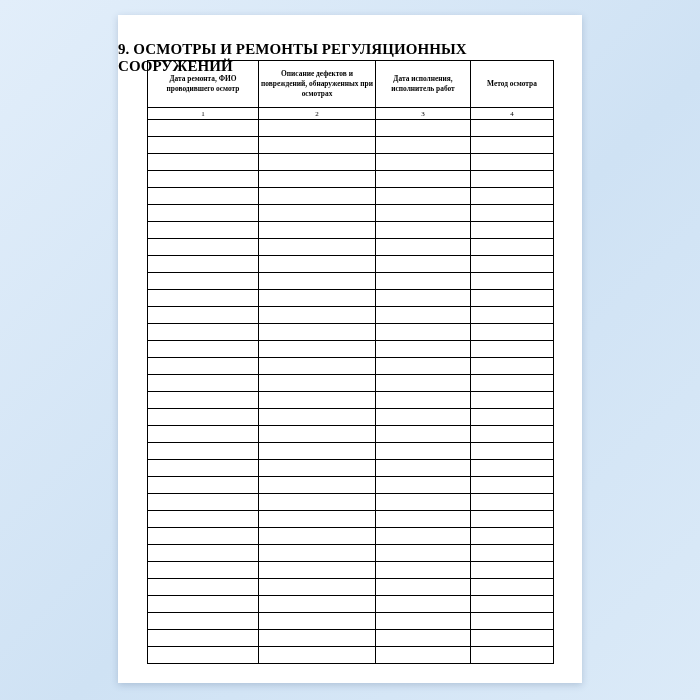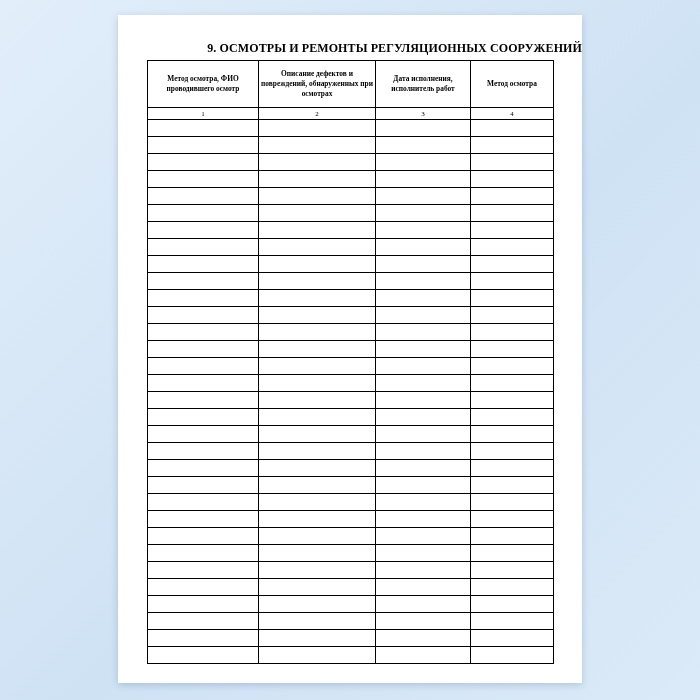--- a/index.html
+++ b/index.html
@@ -27,22 +27,22 @@
     width: 464px;
     height: 668px;
     background: #ffffff;
     box-shadow: 0 2px 7px rgba(40,70,110,0.22);
   }
   .doc-title {
     position: absolute;
     left: 0;
     top: 26px;
     width: 464px;
-    text-align: right;
-    font-size: 12px;
+    text-align: left;
+    font-size: 15px;
     font-weight: bold;
     letter-spacing: 0.1px;
     color: #000;
   }
   table.reg-table {
     position: absolute;
     left: 29px;
     top: 45px;
     width: 406px;
     border-collapse: collapse;
@@ -90,21 +90,21 @@
 
     <table class="reg-table">
       <colgroup>
         <col class="col1">
         <col class="col2">
         <col class="col3">
         <col class="col4">
       </colgroup>
       <thead>
         <tr>
-          <th class="head-cell">Метод осмотра, ФИО проводившего осмотр</th>
+          <th class="head-cell">Дата ремонта, ФИО проводившего осмотр</th>
           <th class="head-cell">Описание дефектов и повреждений, обнаруженных при осмотрах</th>
           <th class="head-cell">Дата исполнения, исполнитель работ</th>
           <th class="head-cell">Метод осмотра</th>
         </tr>
         <tr>
           <td class="num-cell">1</td>
           <td class="num-cell">2</td>
           <td class="num-cell">3</td>
           <td class="num-cell">4</td>
         </tr>

